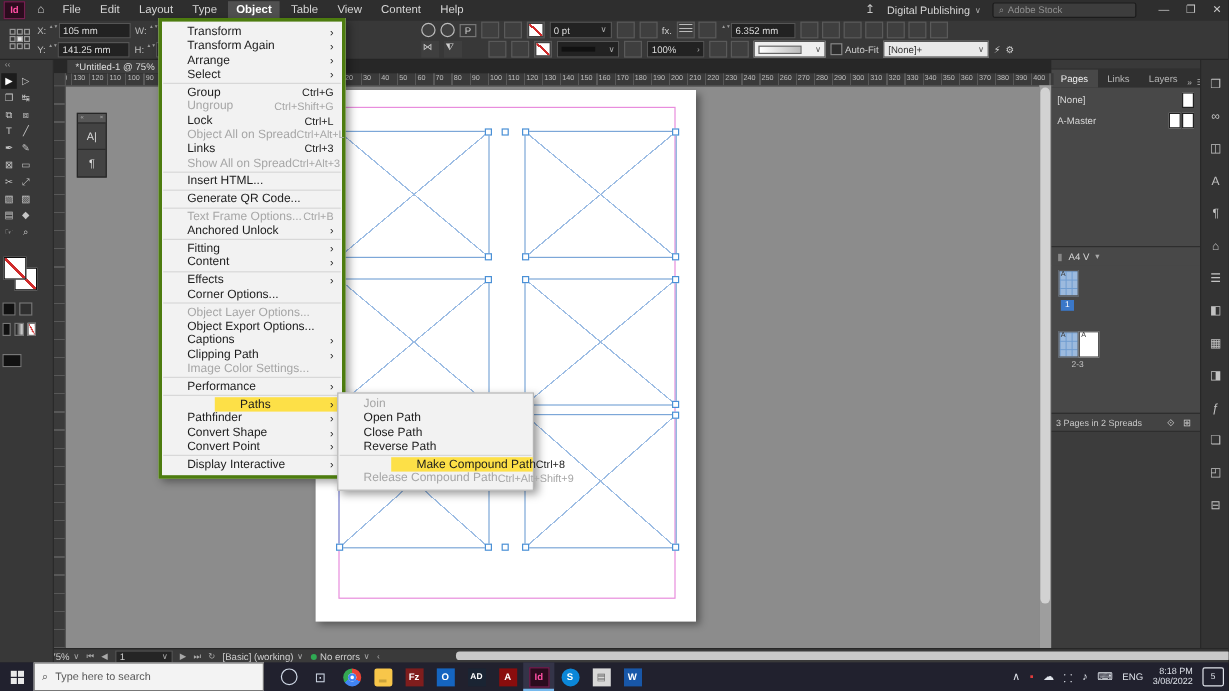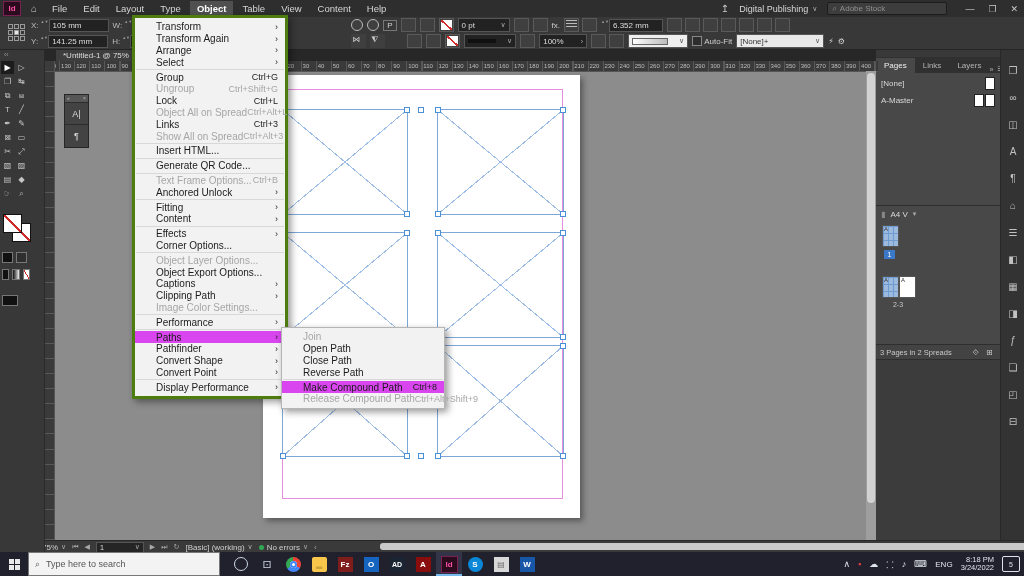--- a/index.html
+++ b/index.html
@@ -92,21 +92,21 @@
   .floatpanel{position:absolute;left:10px;top:23px;width:23px;height:52px;background:#434343;border:1px solid #262626;z-index:6;}
   .fp-head{height:7px;background:#565656;color:#bbb;font-size:5px;display:flex;justify-content:space-between;padding:0 2px;line-height:7px;}
   .fp-cell{height:21px;border-top:1px solid #2c2c2c;color:#ddd;font-size:9px;display:flex;align-items:center;justify-content:center;}
   
   .menupop{position:absolute;left:132px;top:15px;width:150px;background:#f2f2f2;border:3px solid #4d7c0f;
            box-shadow:3px 3px 7px rgba(0,0,0,.4);padding:3px 0;z-index:100;}
   .mi{display:flex;justify-content:space-between;align-items:center;height:11.8px;padding:0 7px 0 21px;font-size:10px;color:#1c1c1c;}
   .mi .ml{white-space:nowrap;}
   .mi .mr{color:#1c1c1c;font-size:9px;white-space:nowrap;}
   .mi.disabled,.mi.disabled .mr{color:#a6a6a6;}
-  .mi.highlight{background:#d946ef;}
+  .mi.highlight{background:#fde047;margin-left:44px;}
   .mi.separator{height:1px;background:#d8d8d8;margin:1px 1px;padding:0;overflow:hidden;}
   .submenu{position:absolute;left:281px;top:327px;width:162px;background:#f2f2f2;border:1px solid #b5b5b5;
            box-shadow:3px 3px 7px rgba(0,0,0,.4);padding:3px 0;z-index:110;}
   
   .dock{position:absolute;left:876px;top:49px;width:148px;height:491px;background:#393939;z-index:8;}
   .dockpanel{position:absolute;left:0;top:0;width:124px;height:491px;background:#393939;}
   .ptabs{position:absolute;left:0;top:8px;width:124px;height:16px;background:#303030;display:flex;align-items:flex-end;}
   .ptab{font-size:8px;color:#b5b5b5;padding:3px 8px 3px 8px;}
   .ptab.active{background:#484848;color:#f0f0f0;}
   .ptabs .pt-ext{margin-left:auto;color:#b5b5b5;font-size:7px;padding-right:3px;display:flex;gap:4px;align-items:center;}
@@ -655,21 +655,21 @@
       <span class="trayic" title="tray-expand-icon">∧</span>
           <span class="trayic tray-red" title="tray-filezilla-icon">▪</span>
           <span class="trayic" title="onedrive-icon">☁</span>
           <span class="trayic" title="network-icon">⸬</span>
           <span class="trayic" title="volume-icon">♪</span>
           <span class="trayic" title="keyboard-icon">⌨</span>
         </span>
       <span>ENG</span>
       <div class="timeblock">
         <div>8:18 PM</div>
-        <div>3/24/2022</div>
+        <div>3/08/2022</div>
       </div>
       <div class="notif">
         <span>5</span>
       </div>
     </div>
   </div>
 
   <div class="menupop">
 
   <div class="mi">
@@ -818,21 +818,21 @@
     </div>
       <div class="mi">
       <span class="ml">Convert Point</span>
       <span class="mr">›</span>
     </div>
       <div class="mi separator">
       
       
     </div>
       <div class="mi">
-      <span class="ml">Display Performance</span>
+      <span class="ml">Display Interactive</span>
       <span class="mr">›</span>
     </div>
     </div>
 
   <div class="submenu">
 
   <div class="mi disabled">
       <span class="ml">Join</span>
       <span class="mr"></span>
     </div>

